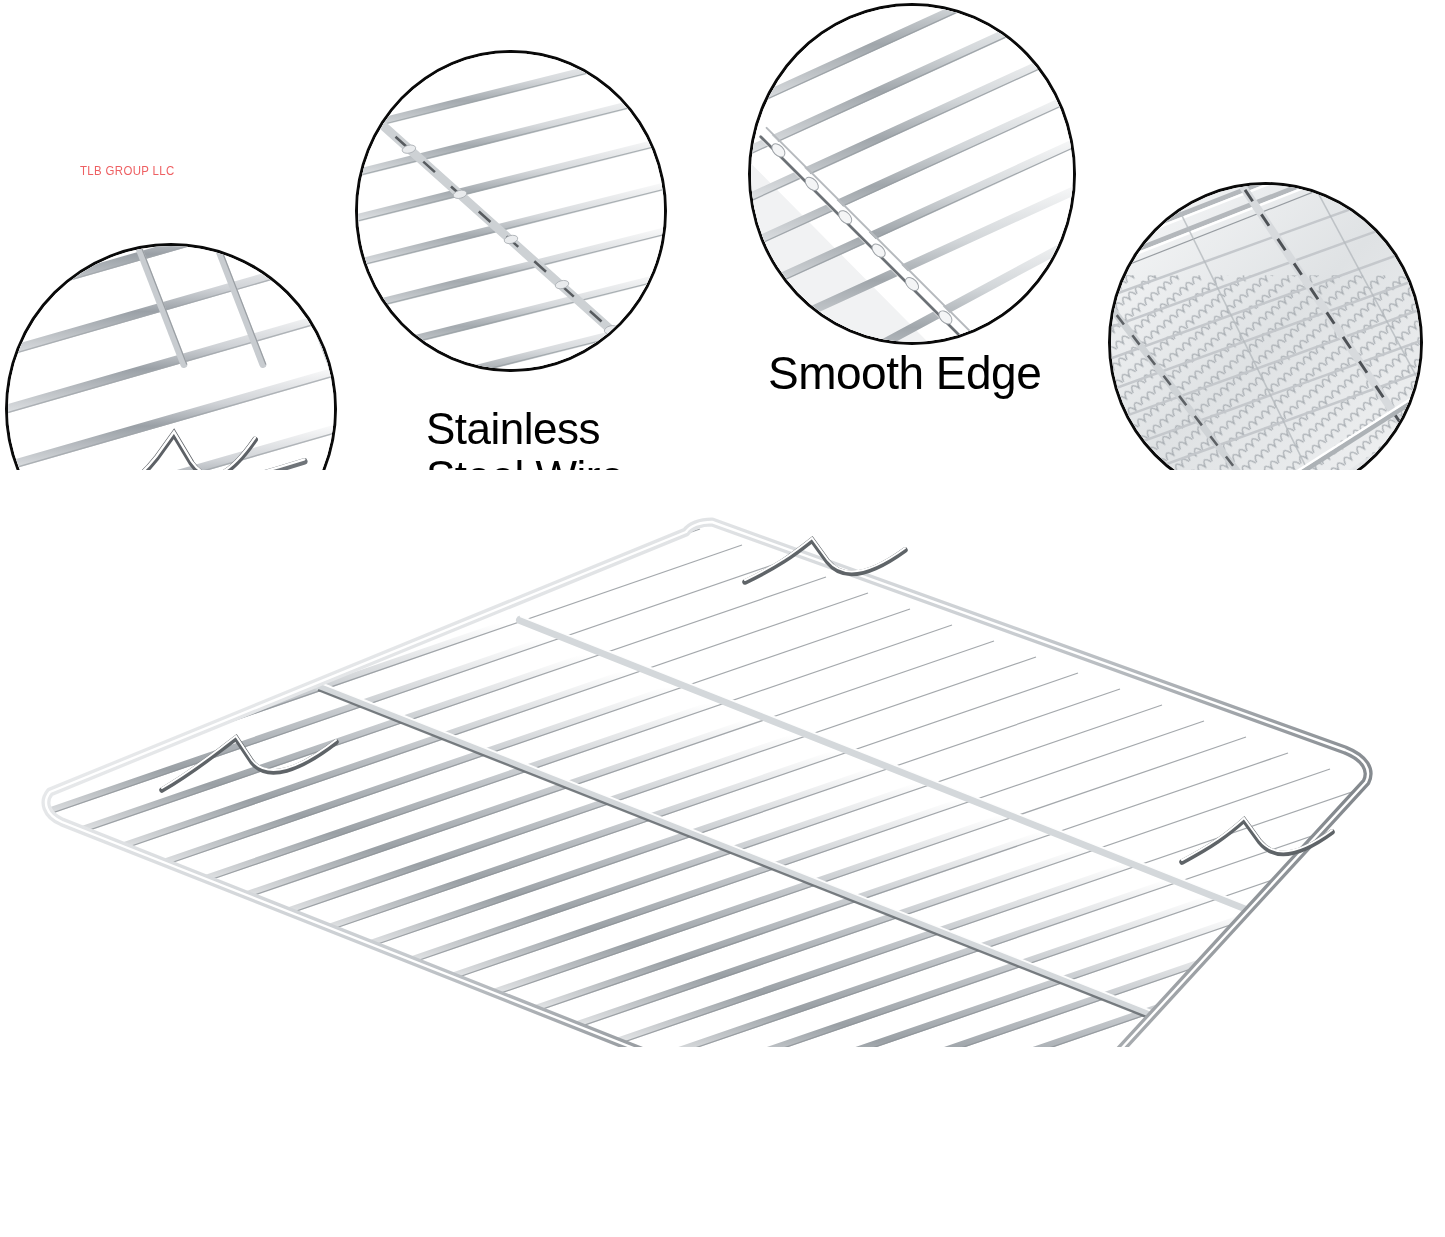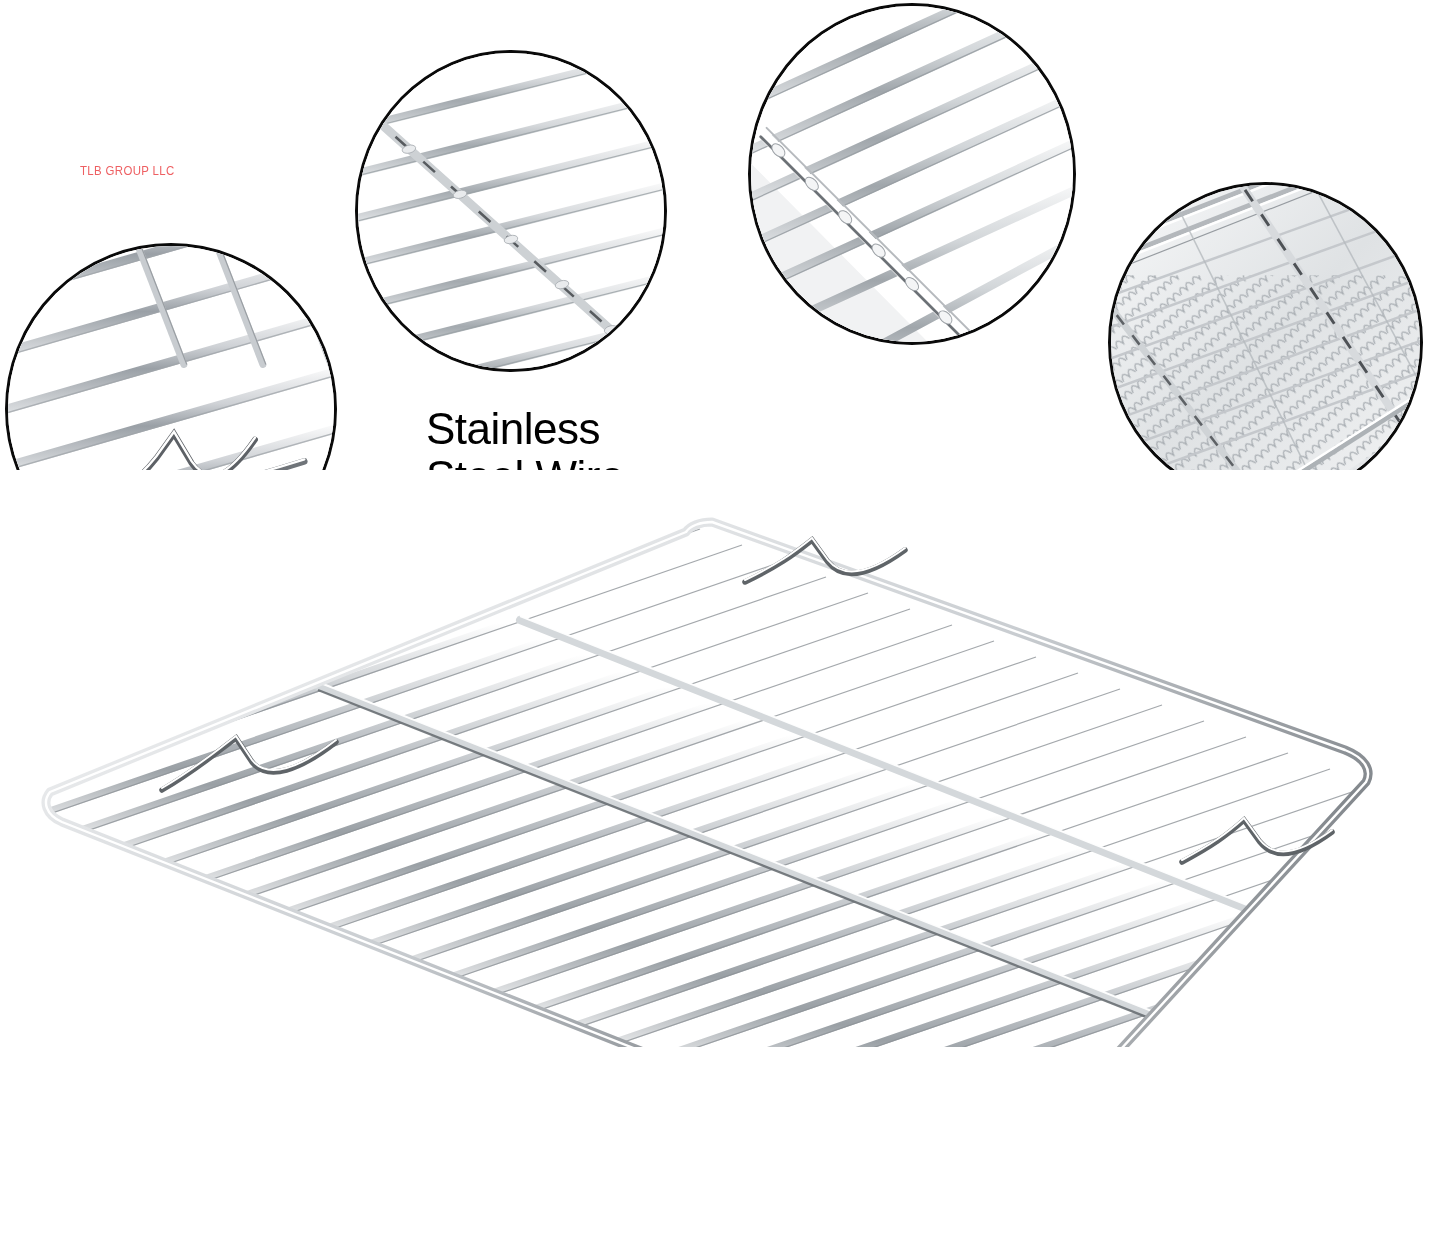--- a/index.html
+++ b/index.html
@@ -230,20 +230,21 @@
       <g fill="#f4f5f6" stroke="#9da2a7" stroke-width="1">
         <ellipse cx="28" cy="147" rx="8" ry="5" transform="rotate(45 28 147)"></ellipse>
         <ellipse cx="62" cy="181" rx="8" ry="5" transform="rotate(45 62 181)"></ellipse>
         <ellipse cx="96" cy="215" rx="8" ry="5" transform="rotate(45 96 215)"></ellipse>
         <ellipse cx="130" cy="249" rx="8" ry="5" transform="rotate(45 130 249)"></ellipse>
         <ellipse cx="164" cy="283" rx="8" ry="5" transform="rotate(45 164 283)"></ellipse>
         <ellipse cx="198" cy="317" rx="8" ry="5" transform="rotate(45 198 317)"></ellipse>
       </g>
     </svg>
   </div>
+  <div class="label" id="label-smooth-edge">Smooth Edge</div>
 
   <div class="callout" id="callout-baking-pan">
     <svg viewBox="0 0 315 321" preserveAspectRatio="xMidYMid slice">
       <defs>
         <linearGradient id="panG" x1="0" y1="0" x2="1" y2="1">
           <stop offset="0%" stop-color="#f7f8f9"></stop>
           <stop offset="50%" stop-color="#dfe2e4"></stop>
           <stop offset="100%" stop-color="#f2f3f4"></stop>
         </linearGradient>
         <pattern id="meshPat" width="17" height="15" patternUnits="userSpaceOnUse" patternTransform="rotate(-40)">

